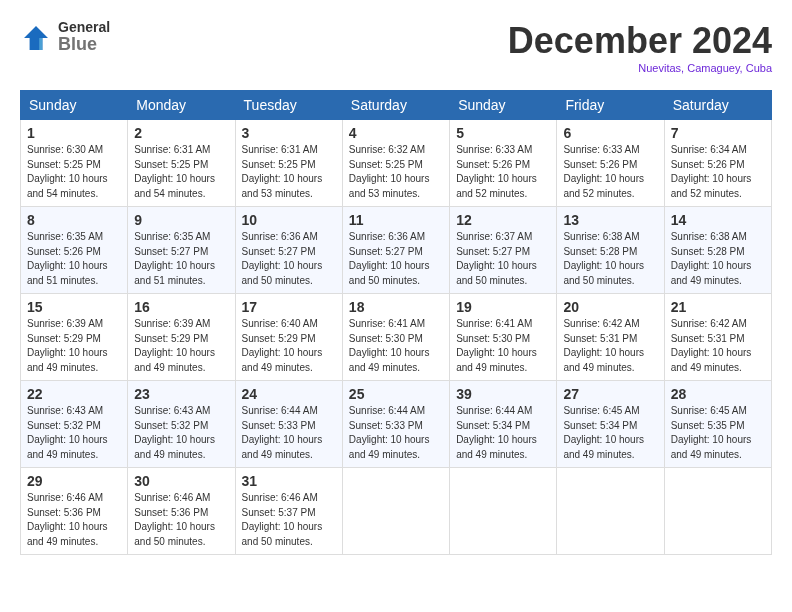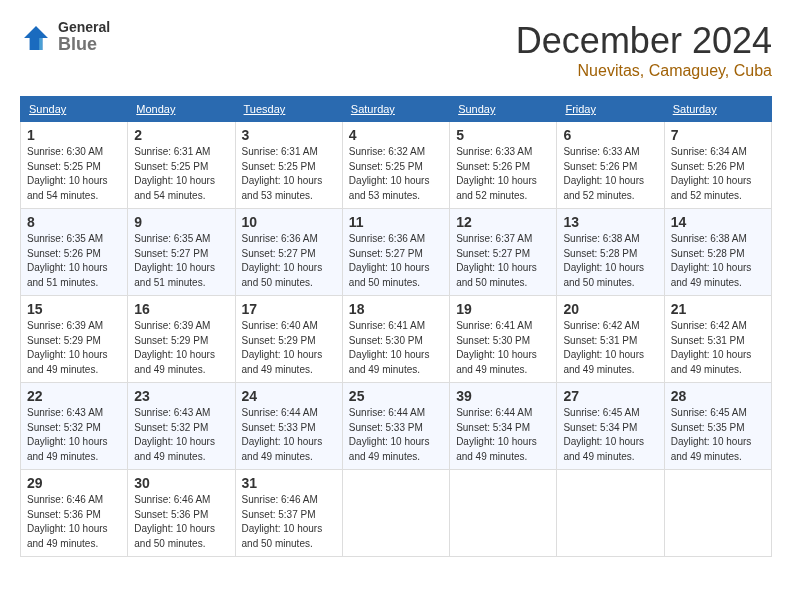--- a/index.html
+++ b/index.html
@@ -38,42 +38,41 @@
     }
     .logo-icon {
       width: 32px;
       height: 32px;
     }
     .title-block {
       text-align: right;
     }
     .month-title {
       font-size: 36px;
-      font-weight: normal;
+      font-weight: bold;
       color: #333;
     }
     .subtitle {
-      font-size: 16px;
-      color: #a16207;
+      font-size: 11px;
+      color: #6d28d9;
       text-align: right;
     }
     .calendar {
       width: 100%;
       border-collapse: collapse;
       font-size: 11px;
     }
     .calendar th {
       background: #2a6ab0;
       color: #fff;
       text-align: left;
       padding: 6px 8px;
-      font-size: 11px;
+      font-size: 14px;
       font-weight: normal;
       border: 1px solid #2a6ab0;
-      text-decoration: underline;
     }
     .calendar td {
       vertical-align: top;
       padding: 5px 6px;
       border: 1px solid #ddd;
       width: calc(100% / 7);
       min-height: 80px;
       background: #fff;
     }
     .calendar tr:nth-child(even) td {

